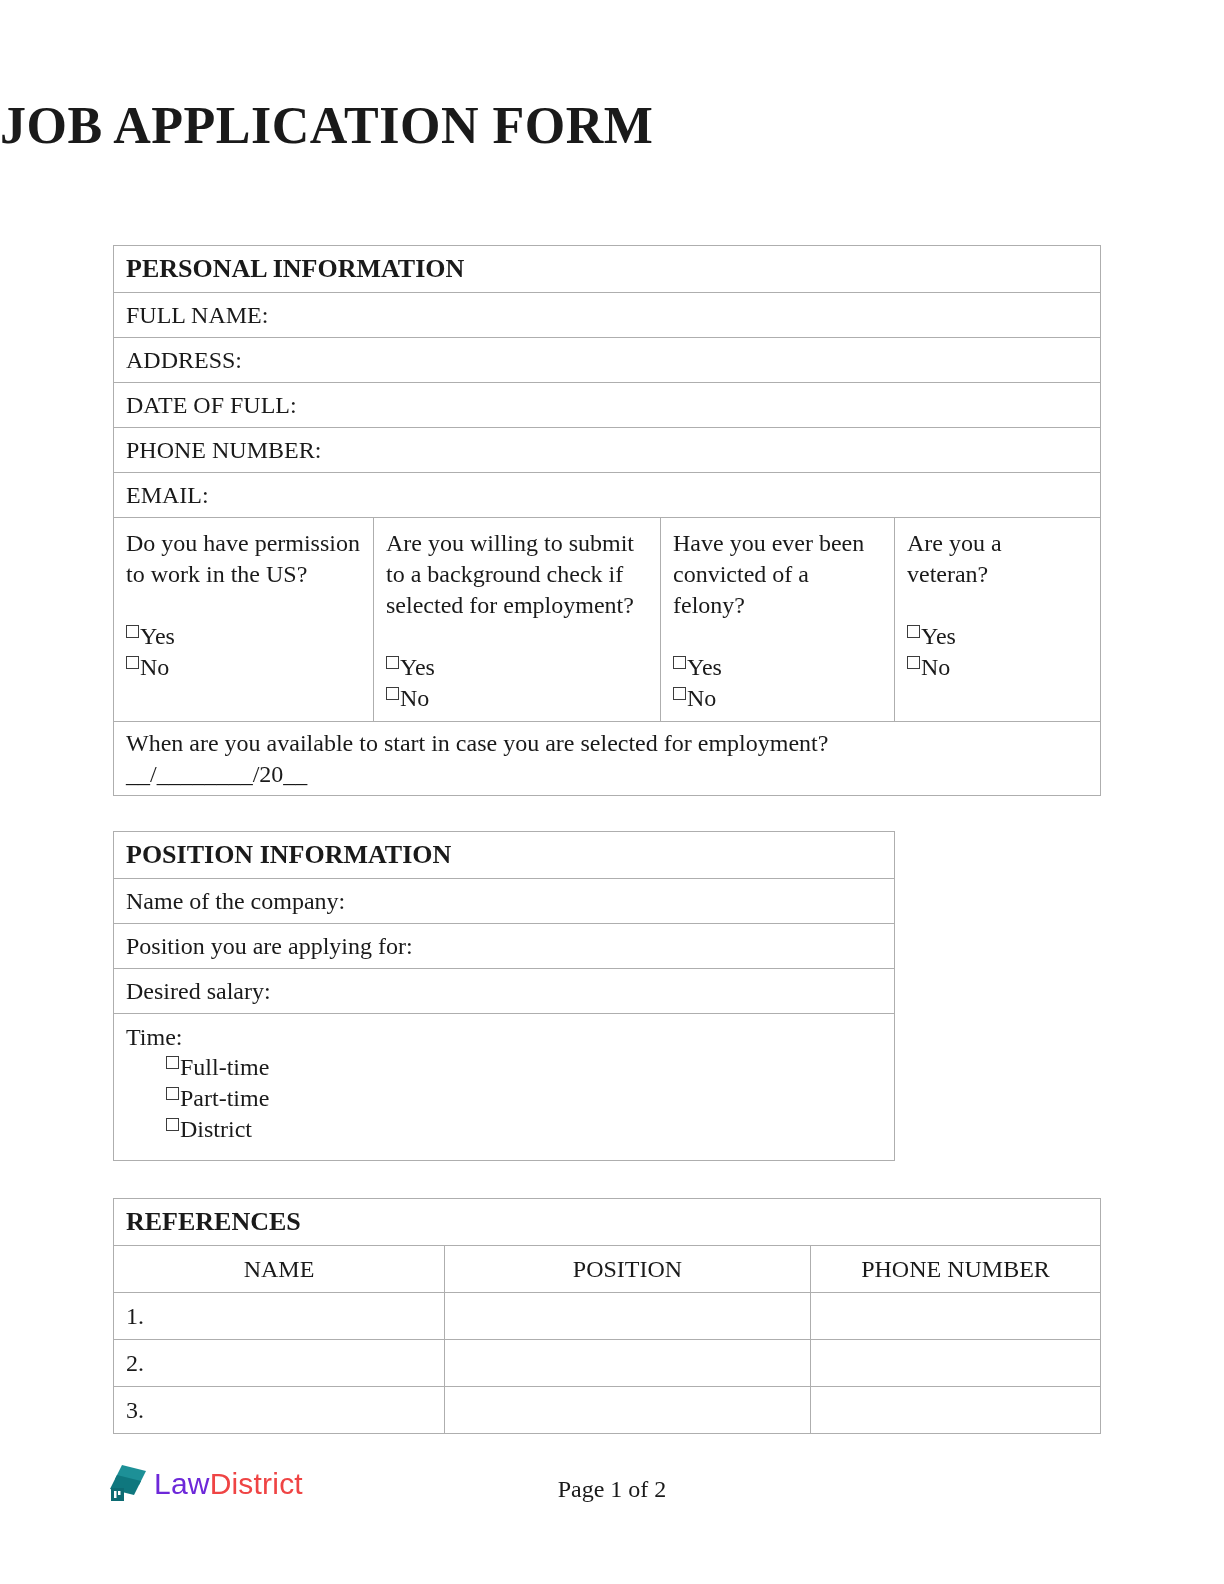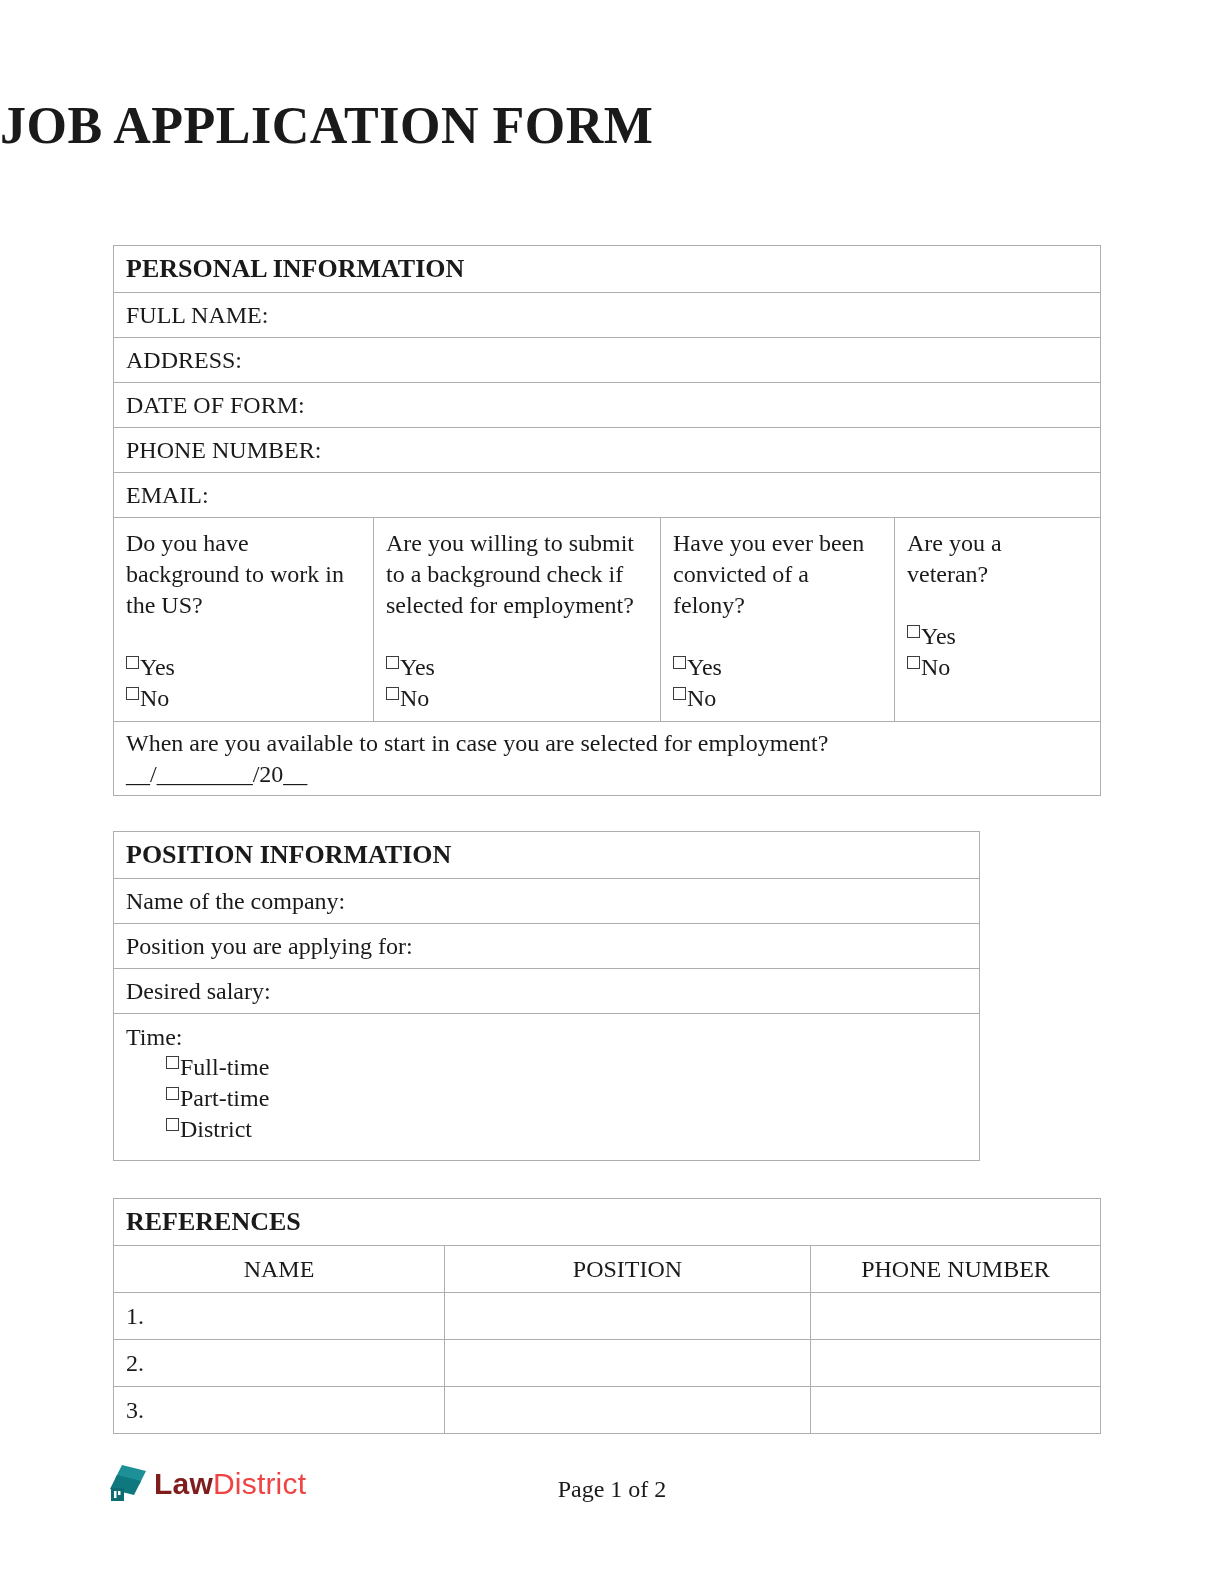--- a/index.html
+++ b/index.html
@@ -15,21 +15,21 @@
   .doc-title {
     margin: 96px 0 0 0;
     text-align: left;
     font-size: 52px;
     font-weight: bold;
     letter-spacing: 0.5px;
     font-family: "Liberation Serif", serif;
   }
   table.form-table {
     border-collapse: collapse;
-    width: 867px;
+    width: 782px;
     margin-left: 113px;
     font-size: 24px;
     table-layout: fixed;
   }
   table.form-table td {
     border: 1px solid #aeaeae;
     padding: 0 12px;
     box-sizing: border-box;
     vertical-align: middle;
   }
@@ -91,21 +91,21 @@
     top: 2px;
     display: flex;
     align-items: center;
     gap: 4px;
   }
   .logo-text {
     font-family: "Liberation Sans", sans-serif;
     font-size: 30px;
     letter-spacing: 0.2px;
   }
-  .logo-law { font-weight: bold; color: #7f1d1d; }
+  .logo-law { font-weight: normal; color: #6d28d9; }
   .logo-district { font-weight: 400; color: #ef4444; }
   .page-label {
     position: absolute;
     left: 0;
     right: 0;
     top: 14px;
     text-align: center;
     font-size: 24px;
     font-family: "Liberation Serif", serif;
   }
@@ -126,31 +126,31 @@
       <tr class="section-header-row">
     <td colspan="4">PERSONAL INFORMATION</td>
   </tr>
   <tr class="field-row">
         <td colspan="4">FULL NAME:</td>
       </tr>
   <tr class="field-row">
         <td colspan="4">ADDRESS:</td>
       </tr>
   <tr class="field-row">
-        <td colspan="4">DATE OF FORM:</td>
+        <td colspan="4">DATE OF FULL:</td>
       </tr>
   <tr class="field-row">
         <td colspan="4">PHONE NUMBER:</td>
       </tr>
   <tr class="field-row">
         <td colspan="4">EMAIL:</td>
       </tr>
   <tr class="question-row">
     <td>
-      <div class="q-text">Do you have background to work in the US?</div>
+      <div class="q-text">Do you have permission to work in the US?</div>
       <div class="opt-group">
         <div class="opt-line"><span class="checkbox"></span><span>Yes</span></div>
         <div class="opt-line"><span class="checkbox"></span><span>No</span></div>
       </div>
     </td>
     <td>
       <div class="q-text">Are you willing to submit to a background check if selected for employment?</div>
       <div class="opt-group">
         <div class="opt-line"><span class="checkbox"></span><span>Yes</span></div>
         <div class="opt-line"><span class="checkbox"></span><span>No</span></div>

